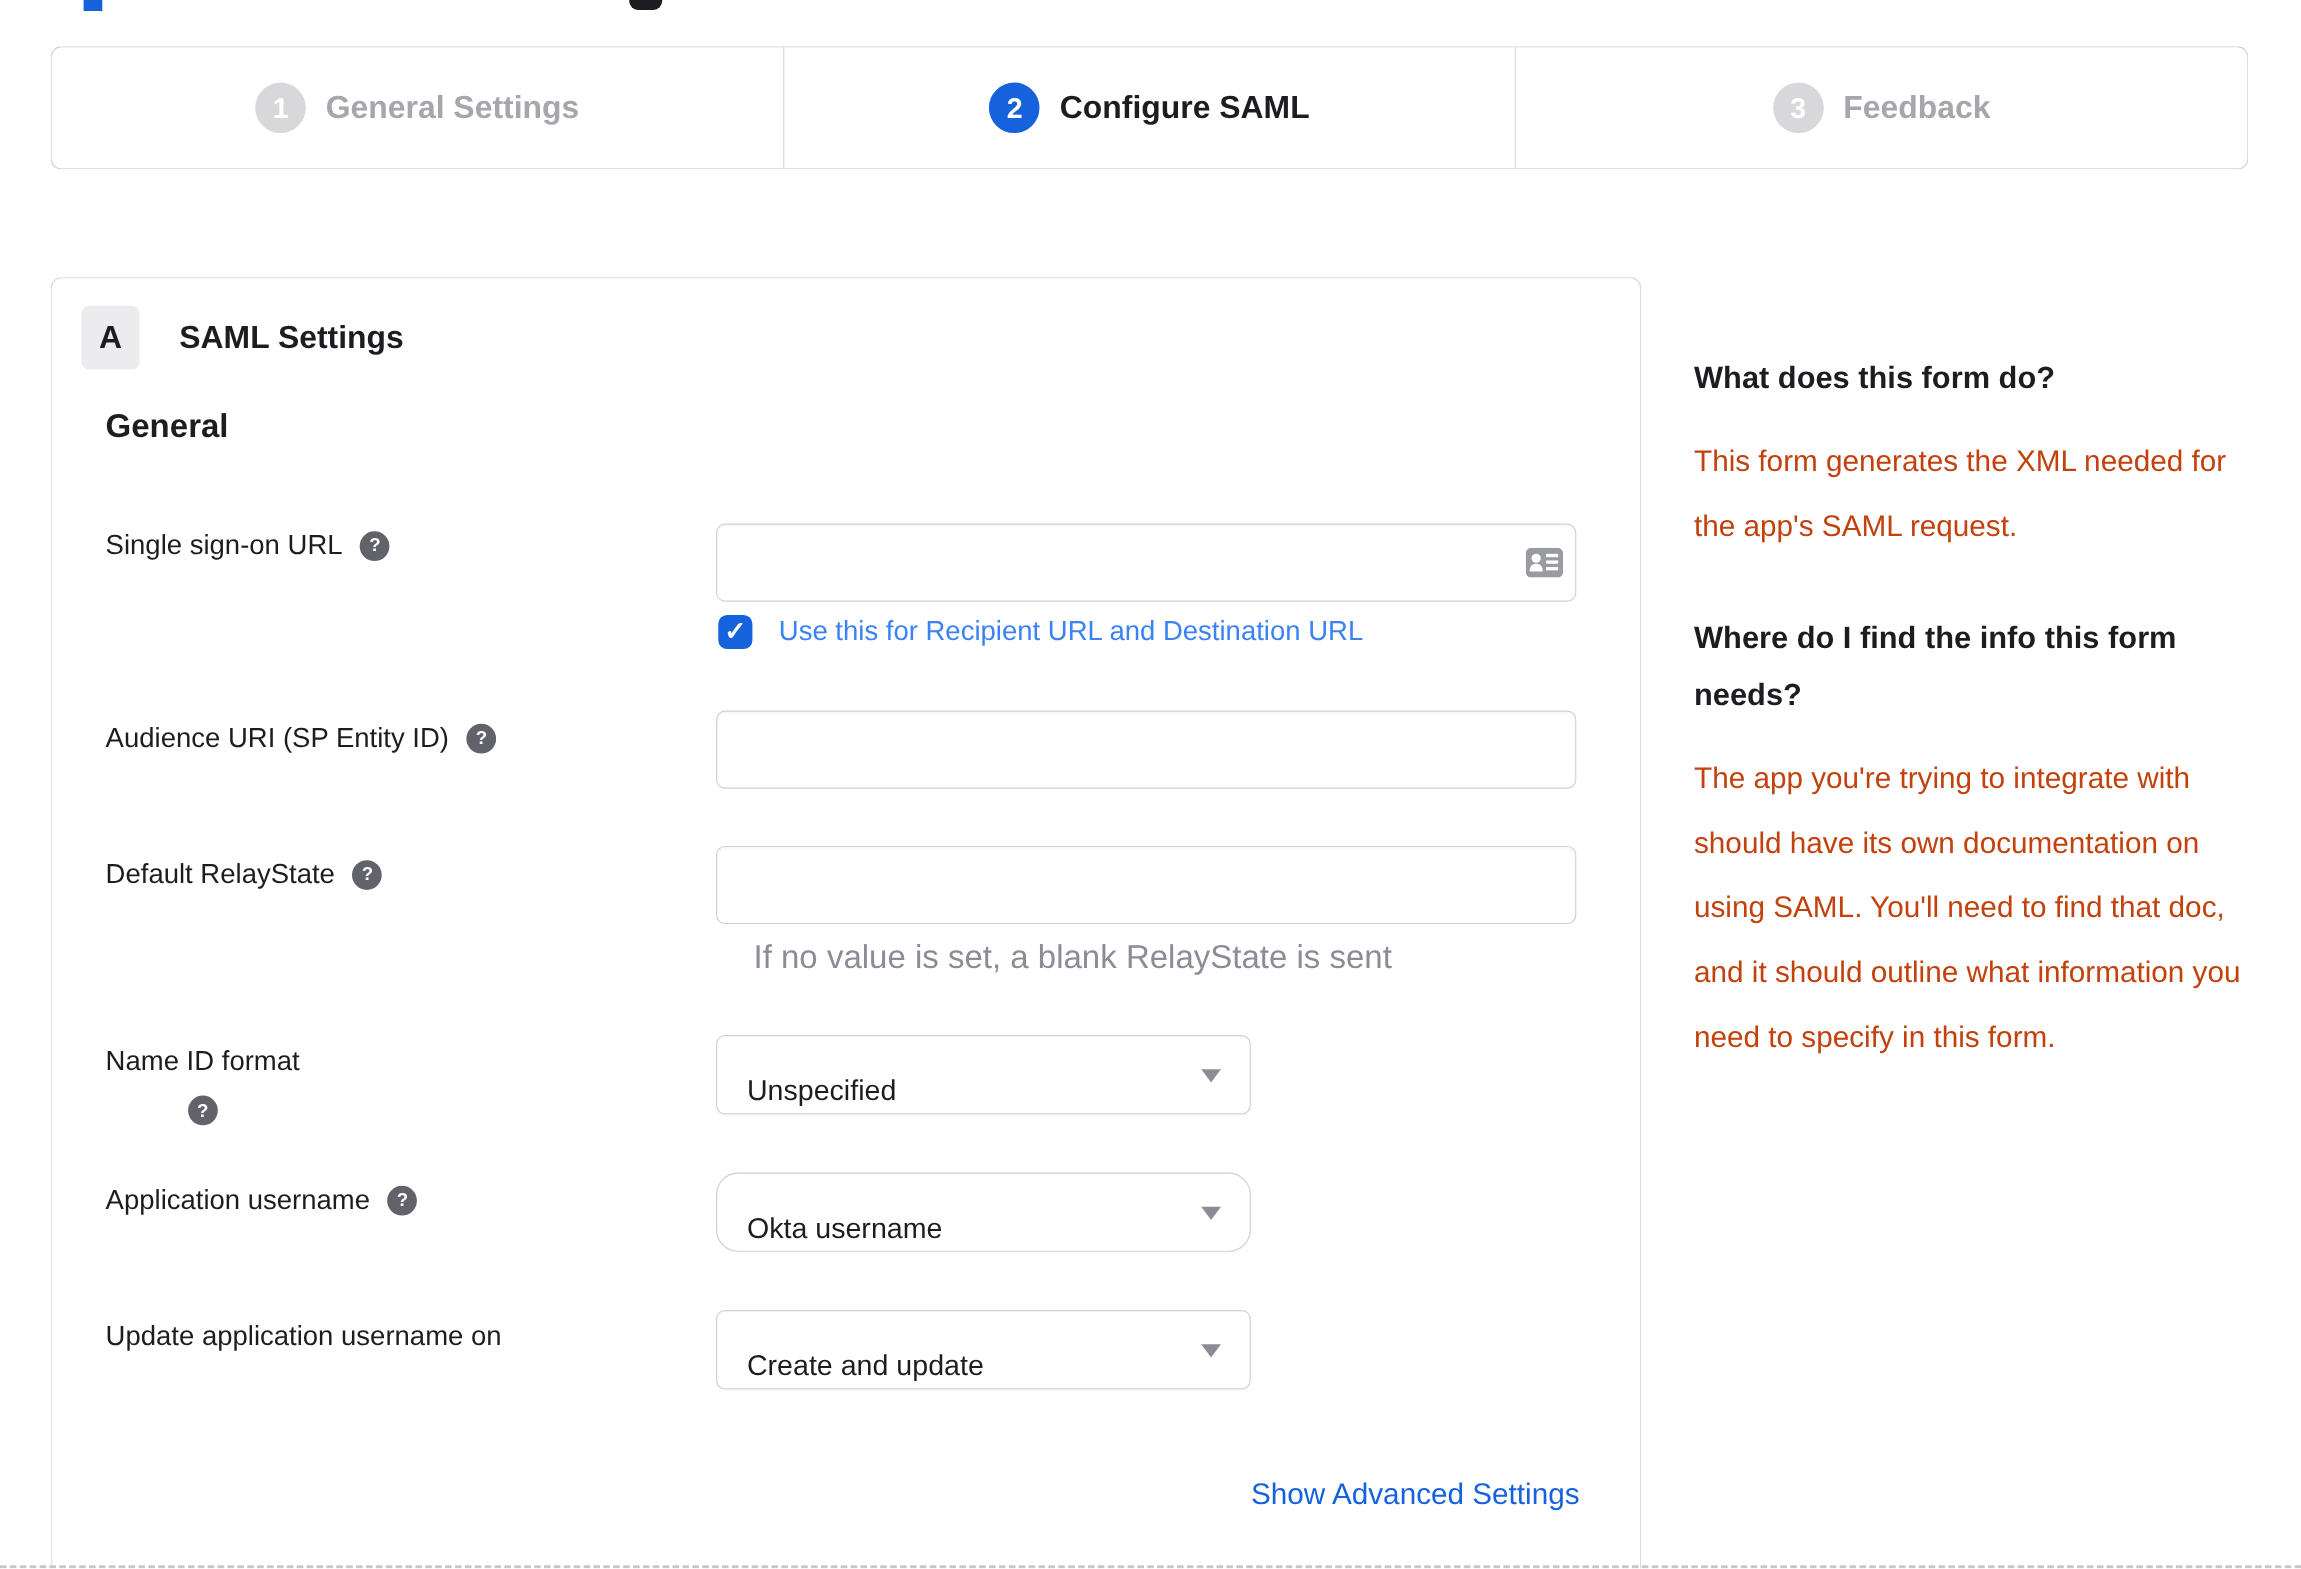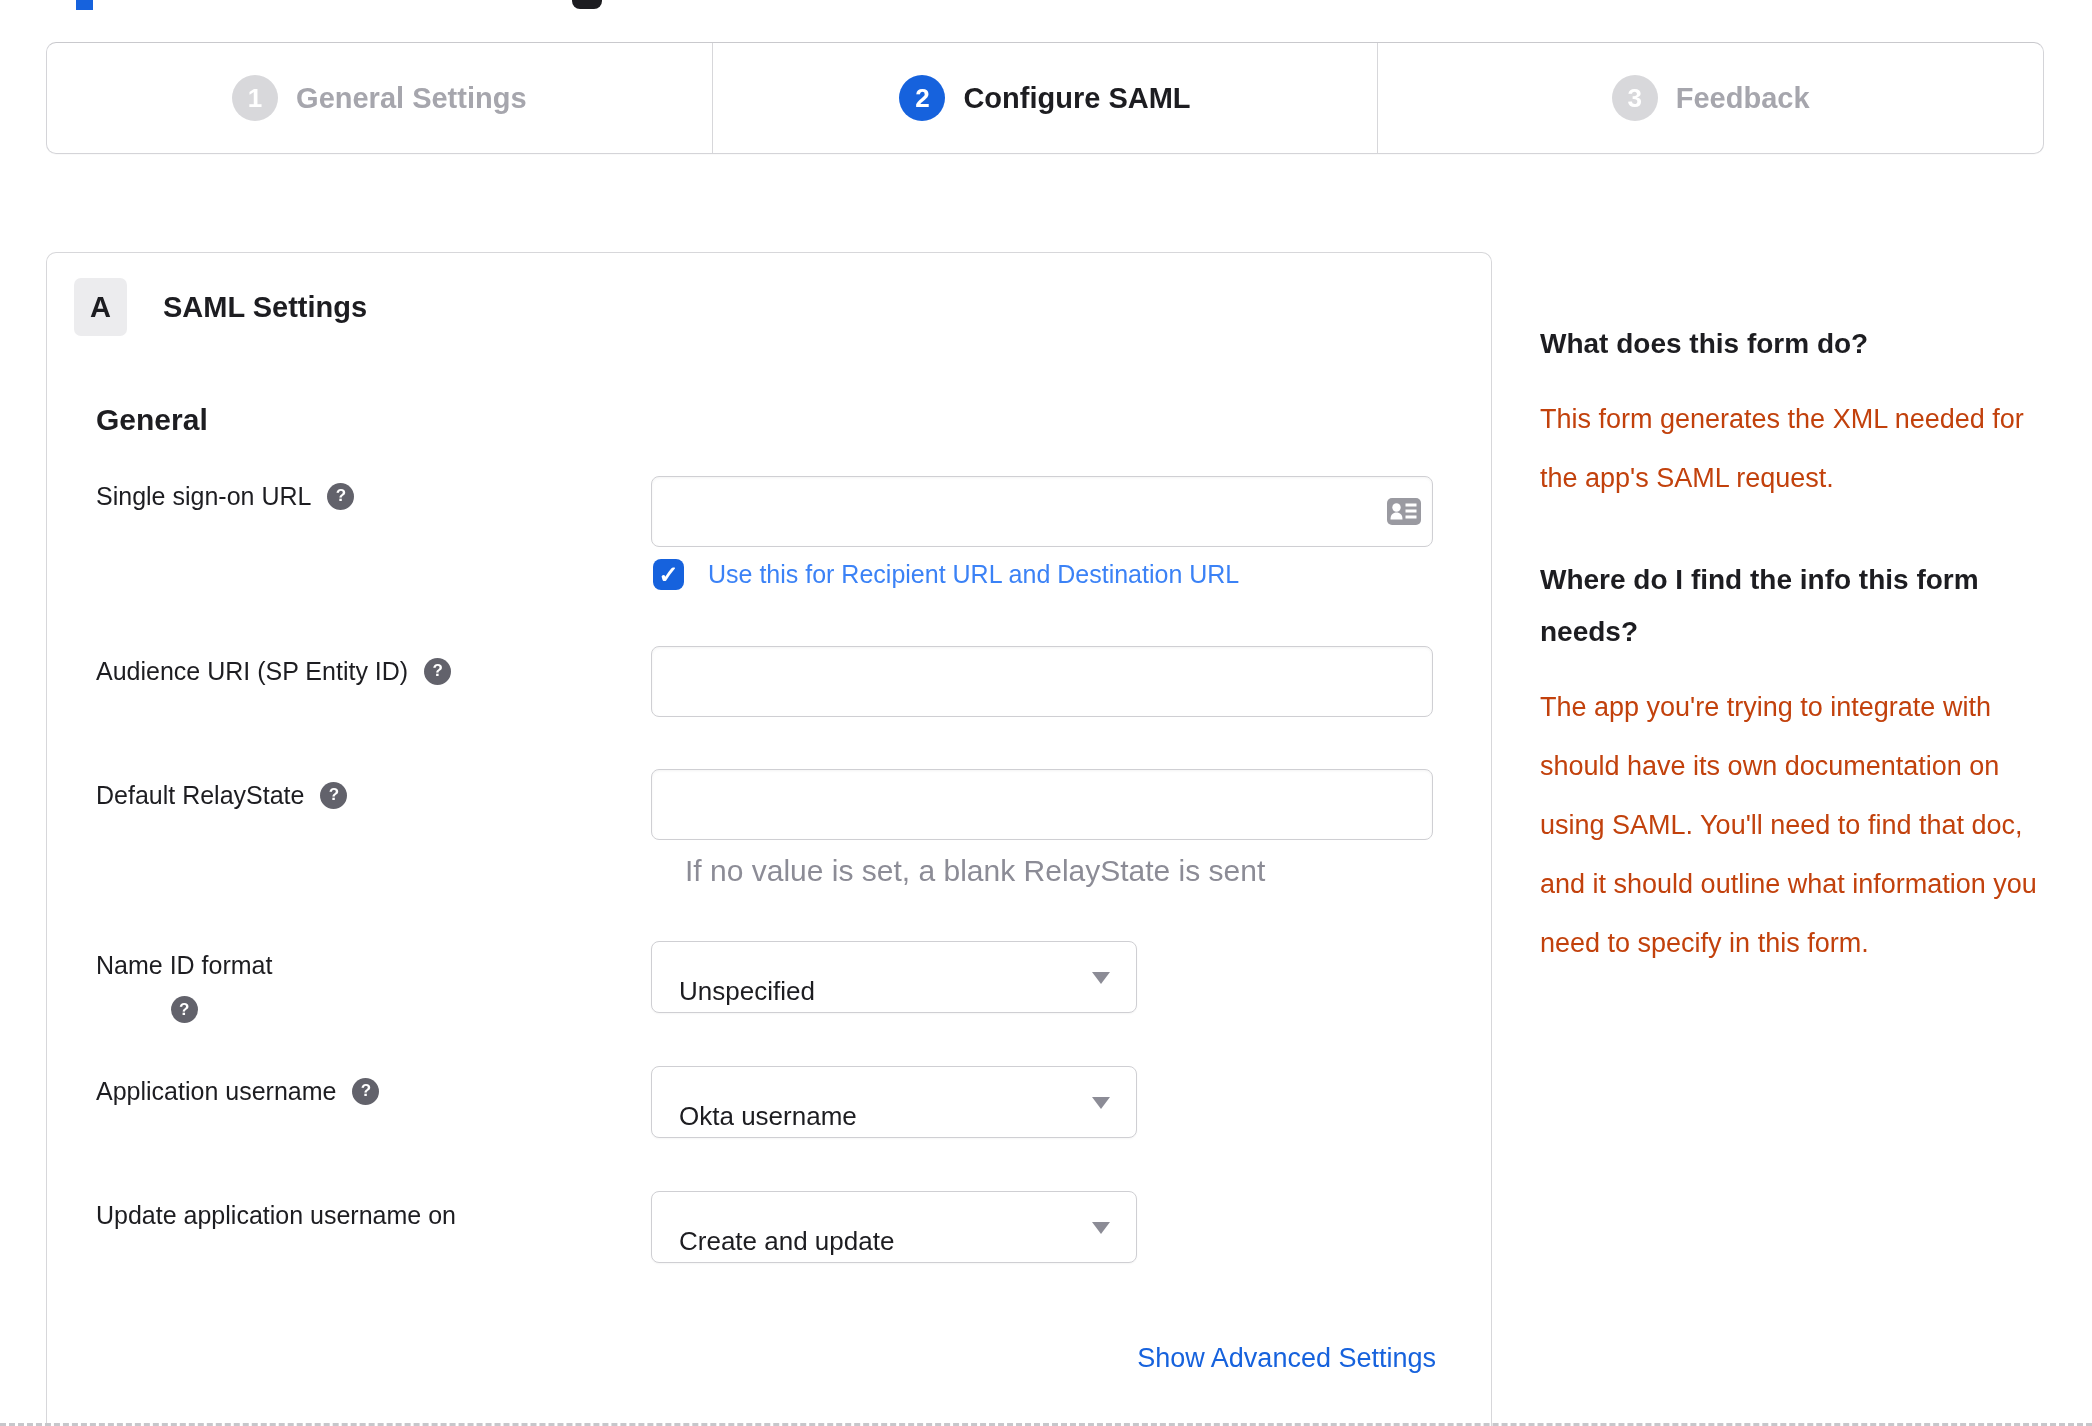--- a/index.html
+++ b/index.html
@@ -43,21 +43,21 @@
     background: #fff; border: 1px solid #d7d7da; border-bottom: none;
     border-radius: 10px 10px 0 0;
   }
   .panel-header { position: absolute; left: 27px; top: 25px; display: flex; align-items: center; gap: 36px; }
   .section-badge {
     width: 53px; height: 58px; background: #ececee; border-radius: 7px;
     display: flex; align-items: center; justify-content: center;
     font-size: 29px; font-weight: bold; color: #1d1d21;
   }
   .section-title { font-size: 29px; font-weight: bold; color: #1d1d21; }
-  .group-title { position: absolute; left: 49px; top: 118px; font-size: 30px; font-weight: bold; margin-top: 32px; }
+  .group-title { position: absolute; left: 49px; top: 118px; font-size: 30px; font-weight: bold; }
 
   .row-label { position: absolute; left: 49px; display: flex; align-items: center; gap: 16px;
                font-size: 25px; color: #1d1d21; }
   .help {
     width: 27px; height: 27px; border-radius: 50%; background: #62626b; color: #fff;
     display: inline-flex; align-items: center; justify-content: center;
     font-size: 17px; font-weight: bold; cursor: pointer; flex: 0 0 auto;
   }
 
   .text-input {
@@ -183,21 +183,21 @@
     </div>
     <div class="select" style="top: 688px;">
       <span class="select-value">Unspecified</span>
       <span class="caret"></span>
     </div>
 
     <div class="row-label" style="top: 823px; height: 30px;">
       <span>Application username</span>
       <span class="help">?</span>
     </div>
-    <div class="select" style="top: 813px;">
+    <div class="select" style="top: 813px; border-radius: 20px;">
       <span class="select-value">Okta username</span>
       <span class="caret"></span>
     </div>
 
     <div class="row-label" style="top: 947px; height: 30px;">
       <span>Update application username on</span>
     </div>
     <div class="select" style="top: 938px;">
       <span class="select-value">Create and update</span>
       <span class="caret"></span>

